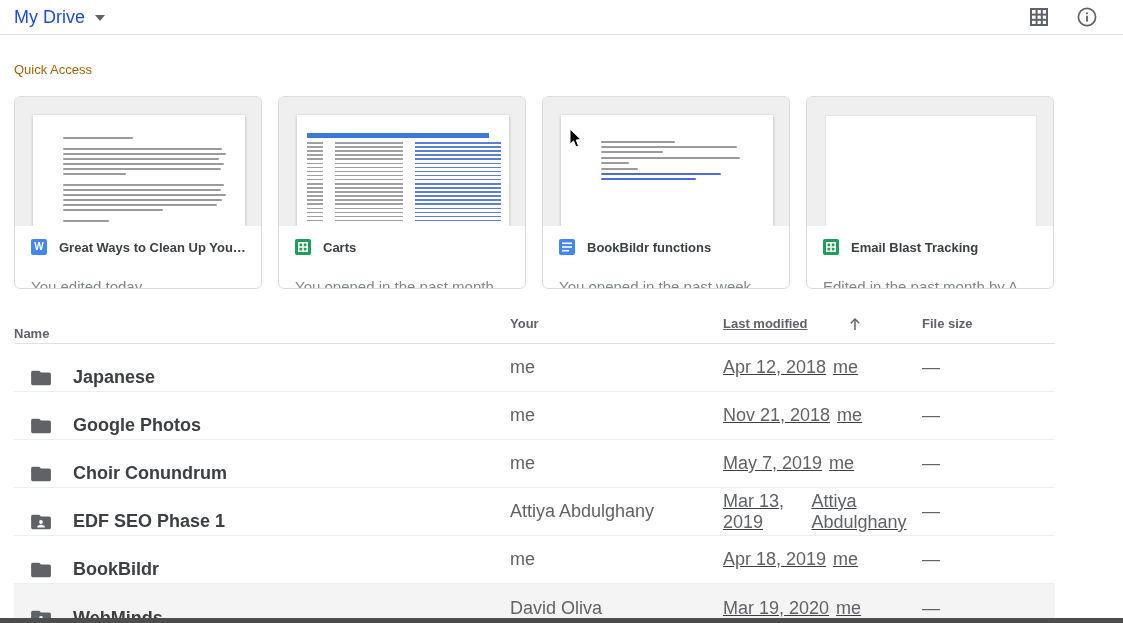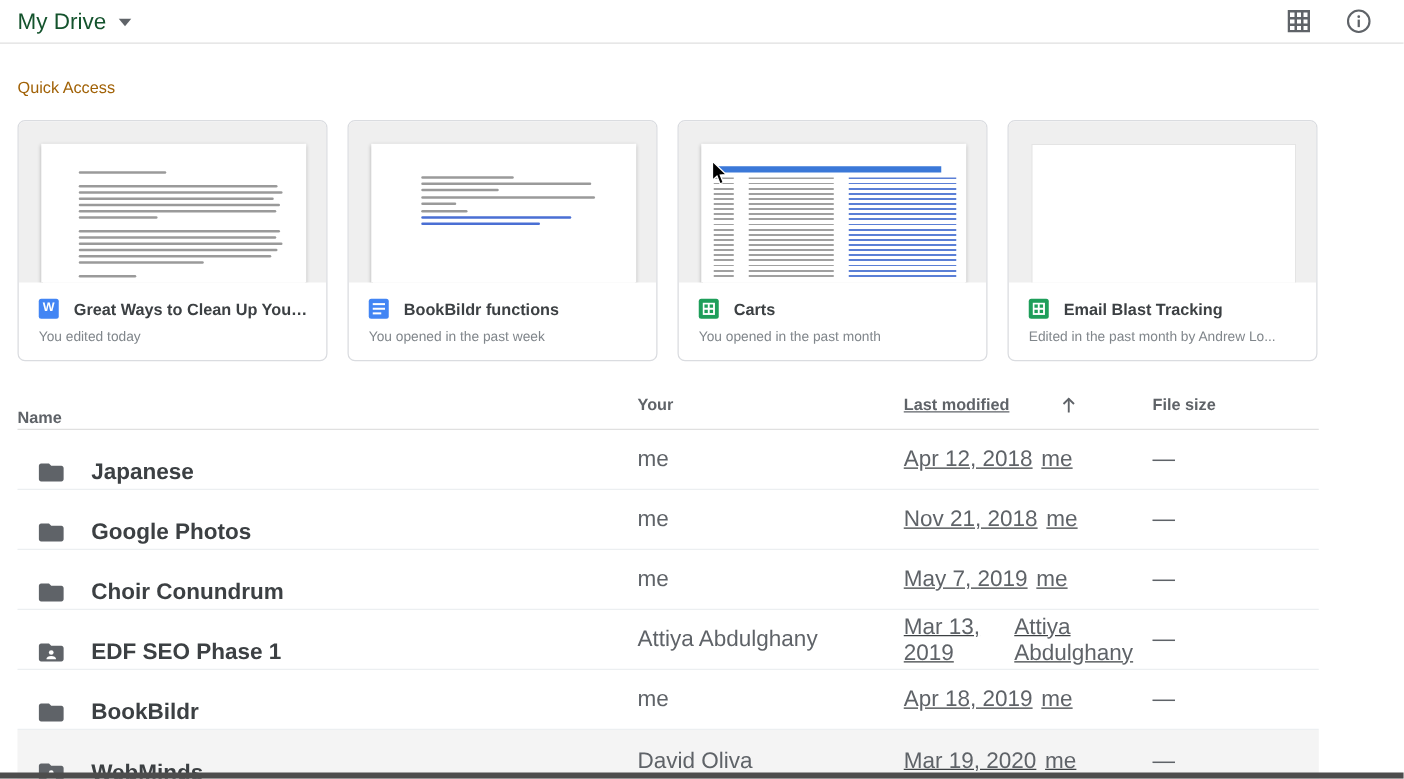--- a/index.html
+++ b/index.html
@@ -2,21 +2,21 @@
 <html><head>
 <meta charset="utf-8">
 <style>
   * { margin:0; padding:0; box-sizing:border-box; }
   html,body { width:1123px; height:623px; overflow:hidden; background:#fff;
     font-family:"Liberation Sans", sans-serif; color:#3c4043; position:relative; }
 
   
   .topbar { height:35px; display:flex; align-items:center; padding:0 16px 0 14px;
     border-bottom:1px solid #e0e0e0; }
-  .drive-title { font-size:18px; color:#14532d; display:flex; align-items:center; gap:10px; cursor:pointer; }
+  .drive-title { font-size:18px; color:#1d4ed8; display:flex; align-items:center; gap:10px; cursor:pointer; }
   .caret { width:0; height:0; border-left:5px solid transparent; border-right:5px solid transparent;
     border-top:6px solid #5f6368; margin-top:2px; }
   .topbar-spacer { flex:1; }
   .tb-icon { width:40px; height:30px; display:flex; align-items:center; justify-content:center; cursor:pointer; }
   .tb-icon + .tb-icon { margin-left:8px; }
 
   
   .qa-label { margin:27px 0 0 14px; font-size:13px; color:#a16207; }
   .cards { display:flex; gap:16px; margin:19px 14px 0 14px; }
   .card { width:248px; height:193px; border:1px solid #dadce0; border-radius:6px;
@@ -41,21 +41,21 @@
     background:repeating-linear-gradient(to bottom,#5b7fd6 0px,#5b7fd6 1.5px,transparent 1.5px,transparent 4.1px); }
   .card-info { padding:13px 14px 0 16px; }
   .ct-row { display:flex; align-items:center; gap:12px; }
   .ftype { width:16px; height:16px; border-radius:2px; flex:none; position:relative;
     display:flex; align-items:center; justify-content:center; }
   .ftype.blue { background:#4285f4; }
   .ftype.green { background:#1e9e5a; }
   .ftype .w { color:#fff; font-size:10px; font-weight:bold; line-height:1; }
   .card-title { font-size:13px; font-weight:bold; color:#3c4043; white-space:nowrap;
     overflow:hidden; text-overflow:ellipsis; }
-  .card-sub { margin-top:9px; font-size:11px; color:#80868b; white-space:nowrap;
+  .card-sub { margin-top:23px; font-size:15px; color:#80868b; white-space:nowrap;
     overflow:hidden; text-overflow:ellipsis; }
 
   
   .listwrap { margin:15px 0 0 14px; width:1041px; }
   .lhead { display:flex; align-items:center; height:40px; border-bottom:1px solid #e0e0e0;
     font-size:13px; color:#5f6368; font-weight:bold; }
   .col-name { flex:1; padding-left:0;margin-top:20px; }
   .col-owner { width:213px; flex:none; }
   .col-mod { width:199px; flex:none; display:flex; align-items:center;text-decoration:underline; }
   .col-size { width:133px; flex:none; }
@@ -137,20 +137,46 @@
           </span>
         <span class="card-title">Great Ways to Clean Up Your G...</span>
       </div>
       <div class="card-sub">You edited today</div>
     </div>
   </div>
 
   <div class="card">
     <div class="thumb">
       <div class="page">
+        <div class="sheet-head"></div>
+        <div class="sheet-col c1"></div>
+        <div class="sheet-col c2"></div>
+        <div class="sheet-col c3"></div>
+      </div>
+    </div>
+    <div class="card-info">
+      <div class="ct-row">
+        <span class="ftype green">
+          <svg width="10" height="10" viewBox="0 0 10 10">
+            <g stroke="#fff" stroke-width="1.5" fill="none">
+              <rect x="0.8" y="0.8" width="8.4" height="8.4"></rect>
+                <line x1="5" y1="0.8" x2="5" y2="9.2"></line>
+                <line x1="0.8" y1="5" x2="9.2" y2="5"></line>
+            </g>
+          </svg>
+        </span>
+        <span class="card-title">Carts</span>
+      </div>
+      <div class="card-sub">You opened in the past month</div>
+    </div>
+  </div>
+
+  <div class="card">
+    <div class="thumb">
+      <div class="page">
         <div class="list-text">
           <div class="tl" style="width:48%"></div>
           <div class="tl" style="width:88%"></div>
           <div class="tl" style="width:40%"></div>
           <div class="tl" style="width:90%;margin-top:4px"></div>
           <div class="tl" style="width:18%"></div>
           <div class="tl" style="width:24%;margin-top:4px"></div>
           <div class="tl blue" style="width:78%"></div>
           <div class="tl blue" style="width:62%"></div>
         </div>
@@ -168,59 +194,33 @@
           </svg>
         </span>
         <span class="card-title">BookBildr functions</span>
       </div>
       <div class="card-sub">You opened in the past week</div>
     </div>
   </div>
 
   <div class="card">
     <div class="thumb">
-      <div class="page">
-        <div class="sheet-head"></div>
-        <div class="sheet-col c1"></div>
-        <div class="sheet-col c2"></div>
-        <div class="sheet-col c3"></div>
-      </div>
+      <div class="page bordered"></div>
     </div>
     <div class="card-info">
       <div class="ct-row">
         <span class="ftype green">
           <svg width="10" height="10" viewBox="0 0 10 10">
             <g stroke="#fff" stroke-width="1.5" fill="none">
               <rect x="0.8" y="0.8" width="8.4" height="8.4"></rect>
                 <line x1="5" y1="0.8" x2="5" y2="9.2"></line>
                 <line x1="0.8" y1="5" x2="9.2" y2="5"></line>
             </g>
           </svg>
         </span>
-        <span class="card-title">Carts</span>
-      </div>
-      <div class="card-sub">You opened in the past month</div>
-    </div>
-  </div>
-
-  <div class="card">
-    <div class="thumb">
-      <div class="page bordered"></div>
-    </div>
-    <div class="card-info">
-      <div class="ct-row">
-        <span class="ftype green">
-          <svg width="10" height="10" viewBox="0 0 10 10">
-            <g stroke="#fff" stroke-width="1.5" fill="none">
-              <rect x="0.8" y="0.8" width="8.4" height="8.4"></rect>
-                <line x1="5" y1="0.8" x2="5" y2="9.2"></line>
-                <line x1="0.8" y1="5" x2="9.2" y2="5"></line>
-            </g>
-          </svg>
-        </span>
         <span class="card-title">Email Blast Tracking</span>
       </div>
       <div class="card-sub">Edited in the past month by Andrew Lo...</div>
     </div>
   </div>
 </div>
 
 <div class="listwrap">
   <div class="lhead">
     <div class="col-name">Name</div>

